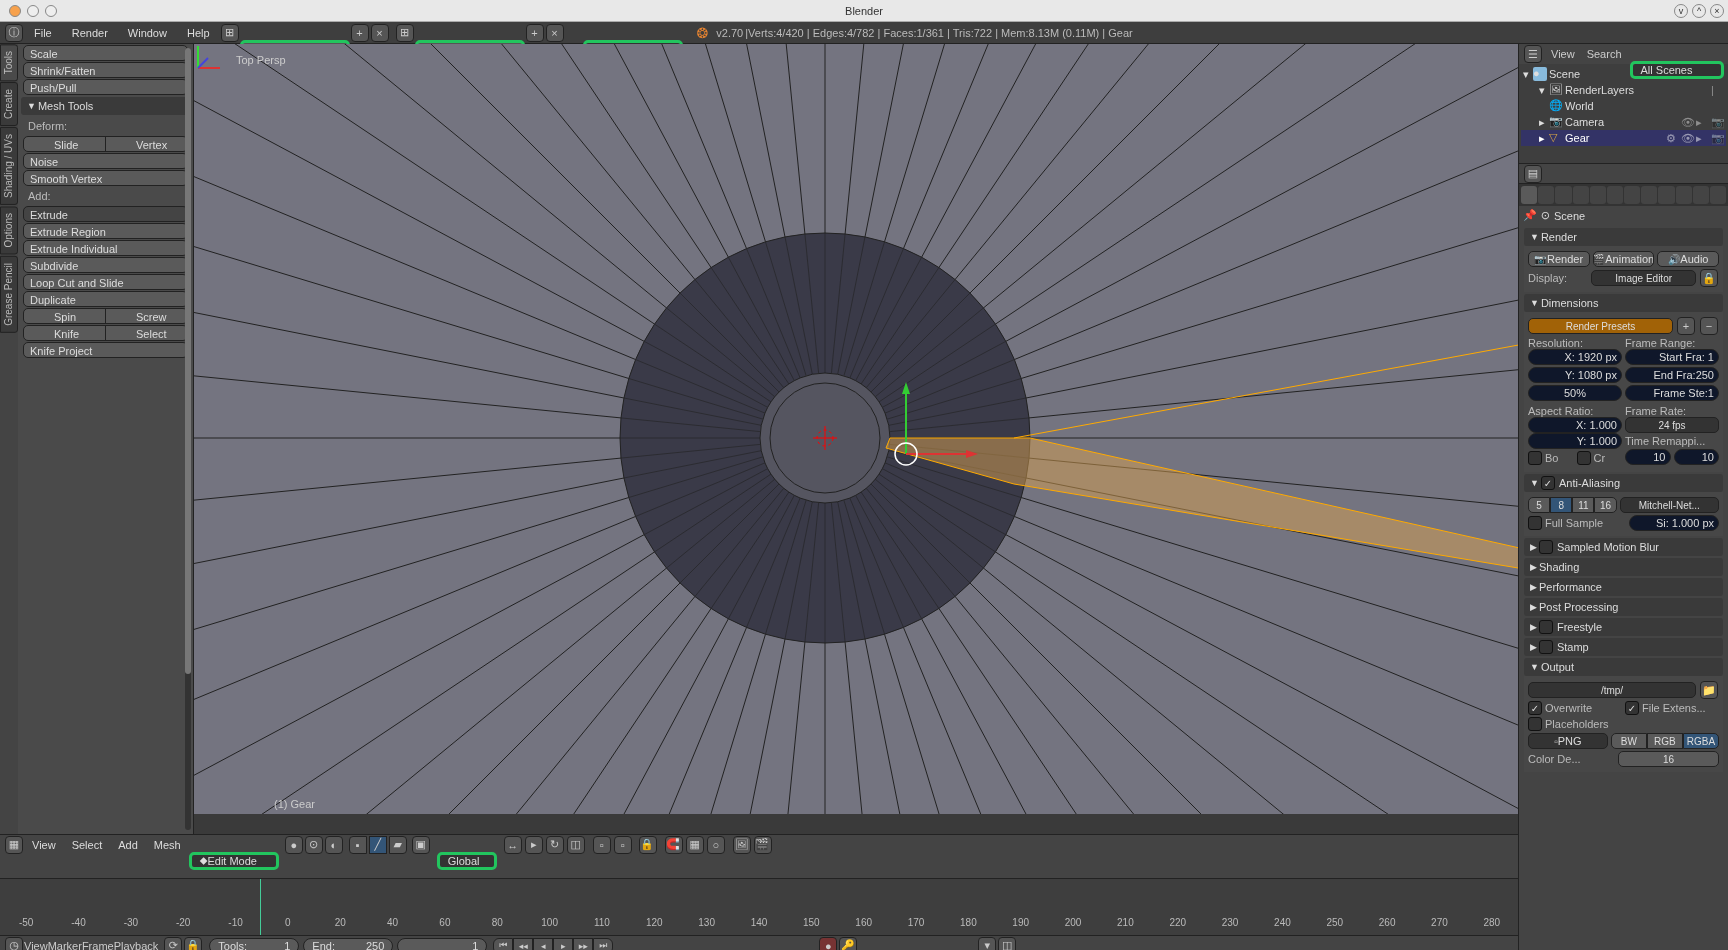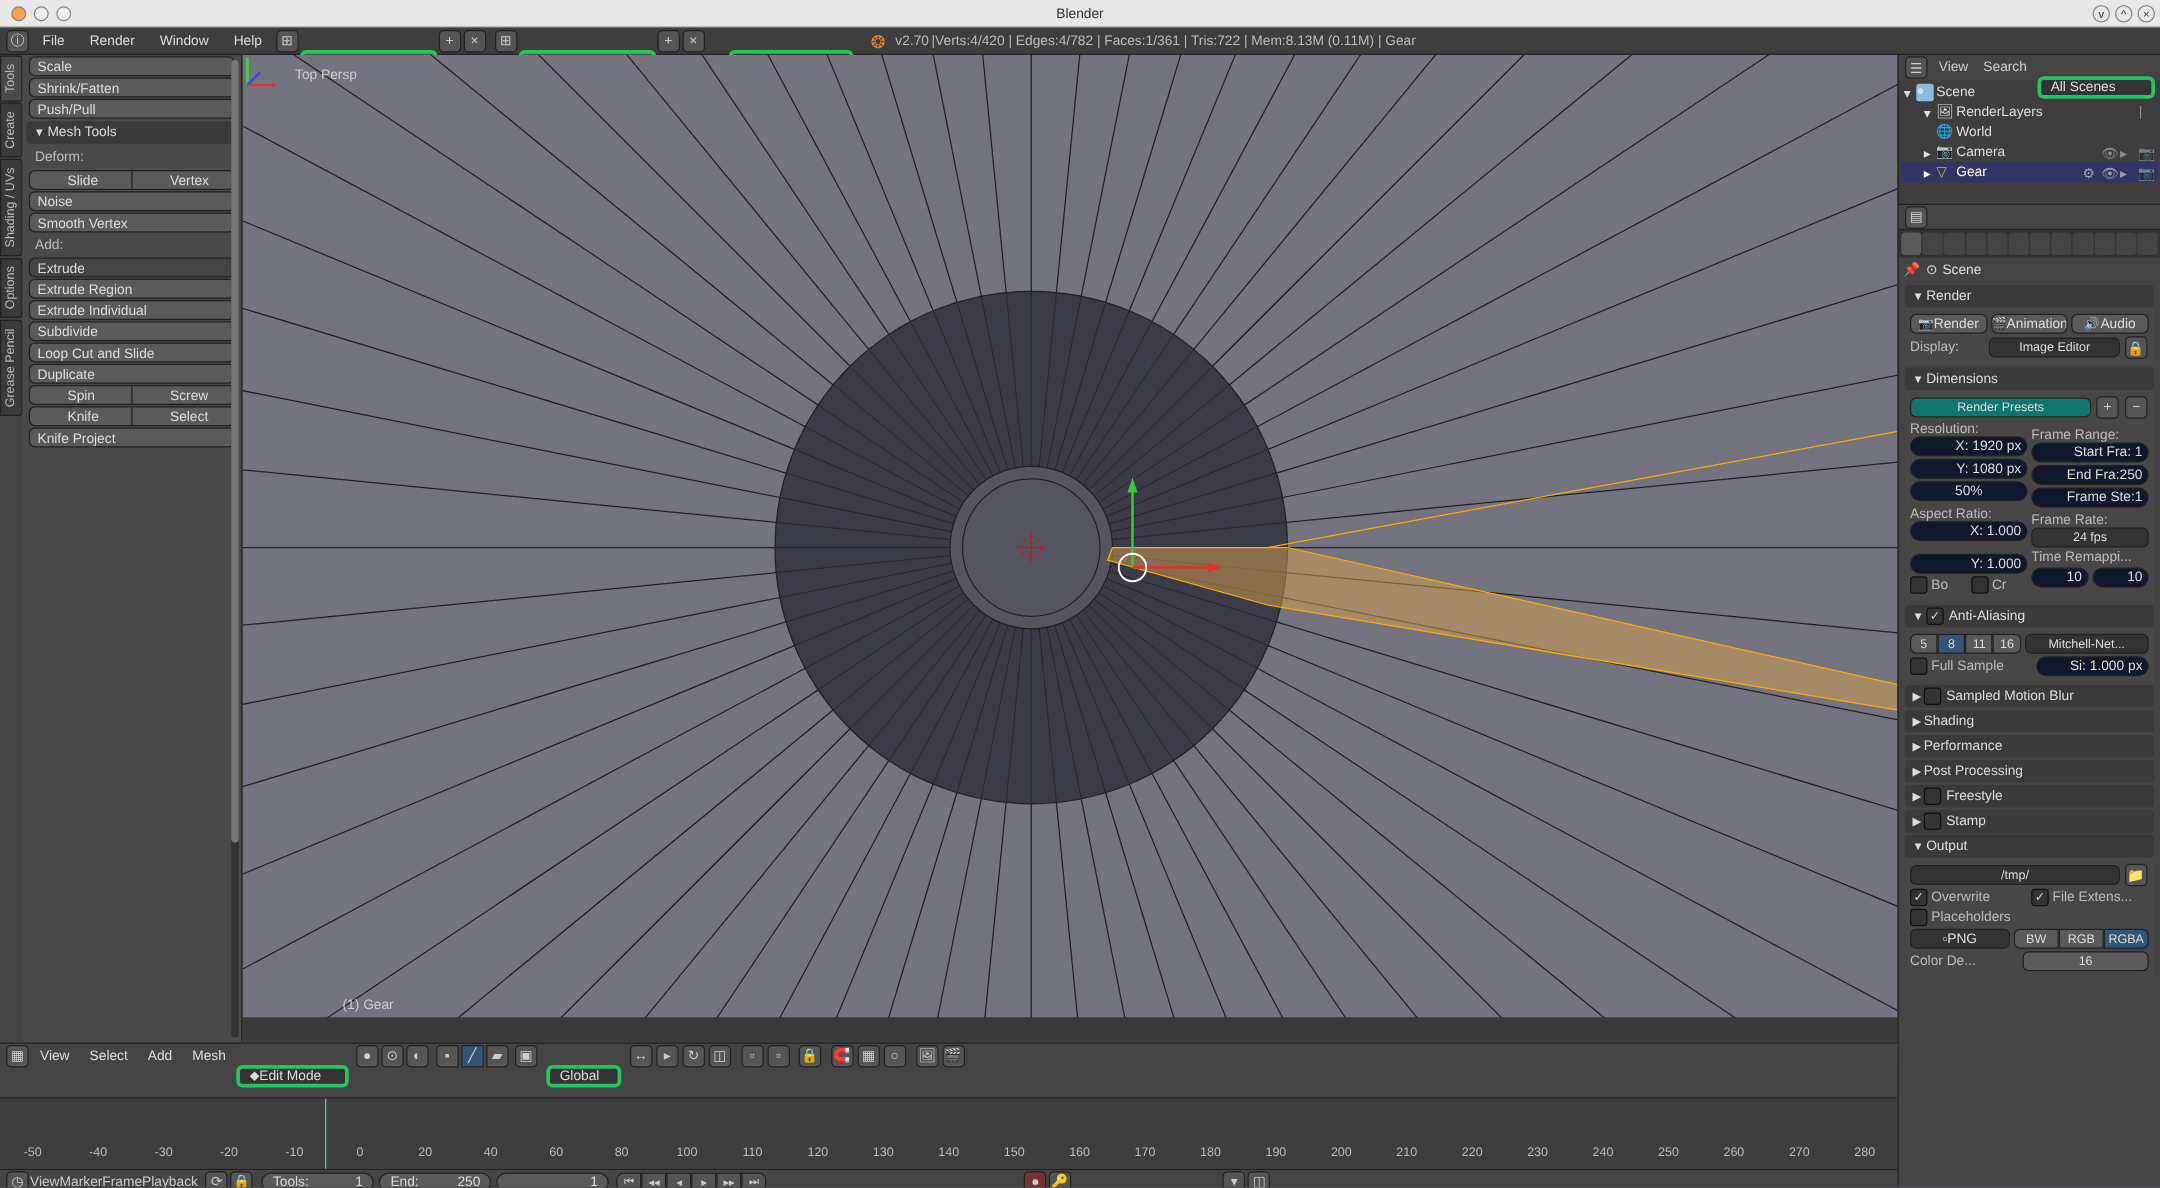--- a/index.html
+++ b/index.html
@@ -549,41 +549,41 @@
           <div class="prop-btn" style="flex:1.5;background:#333">Image Editor</div>
           <div class="iconbtn">🔒</div>
         </div>
       </div>
     </div>
 
     <div class="panel">
       <div class="panel-header">Dimensions</div>
       <div class="panel-body">
         <div class="prop-row">
-          <div class="prop-btn" style="background:#0f766e;flex:4">Render Presets</div>
+          <div class="prop-btn" style="background:#a16207;flex:4">Render Presets</div>
           <div class="iconbtn">+</div>
           <div class="iconbtn">−</div>
         </div>
         <div class="prop-row">
           <div style="flex:1">
             <div class="prop-label">Resolution:</div>
             <div class="prop-numfield">
                 <span class="v">X: 1920 px</span>
               </div>
             <div class="prop-numfield" style="margin-top:2px">
                 <span class="v">Y: 1080 px</span>
               </div>
             <div class="prop-numfield" style="margin-top:2px">
                 <span class="v" style="text-align:center">50%</span>
               </div>
             <div class="prop-label" style="margin-top:4px">Aspect Ratio:</div>
             <div class="prop-numfield">
                 <span class="v">X:       1.000</span>
               </div>
-            <div class="prop-numfield" style="margin-top:10px">
+            <div class="prop-numfield" style="margin-top:0">
                 <span class="v">Y:       1.000</span>
               </div>
             <div class="prop-row" style="margin-top:2px">
               <span class="check"></span>
                 <span class="prop-label">Bo</span>
               <span class="check"></span>
                 <span class="prop-label">Cr</span>
             </div>
           </div>
           <div style="flex:1">

